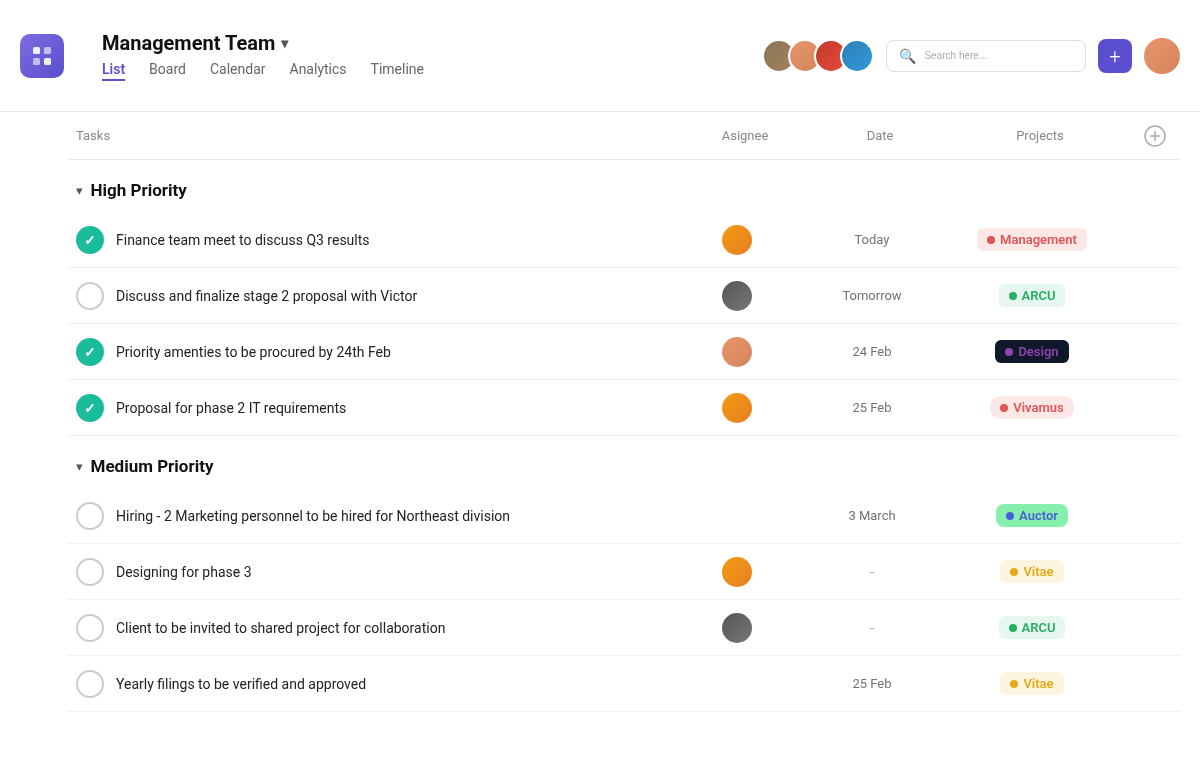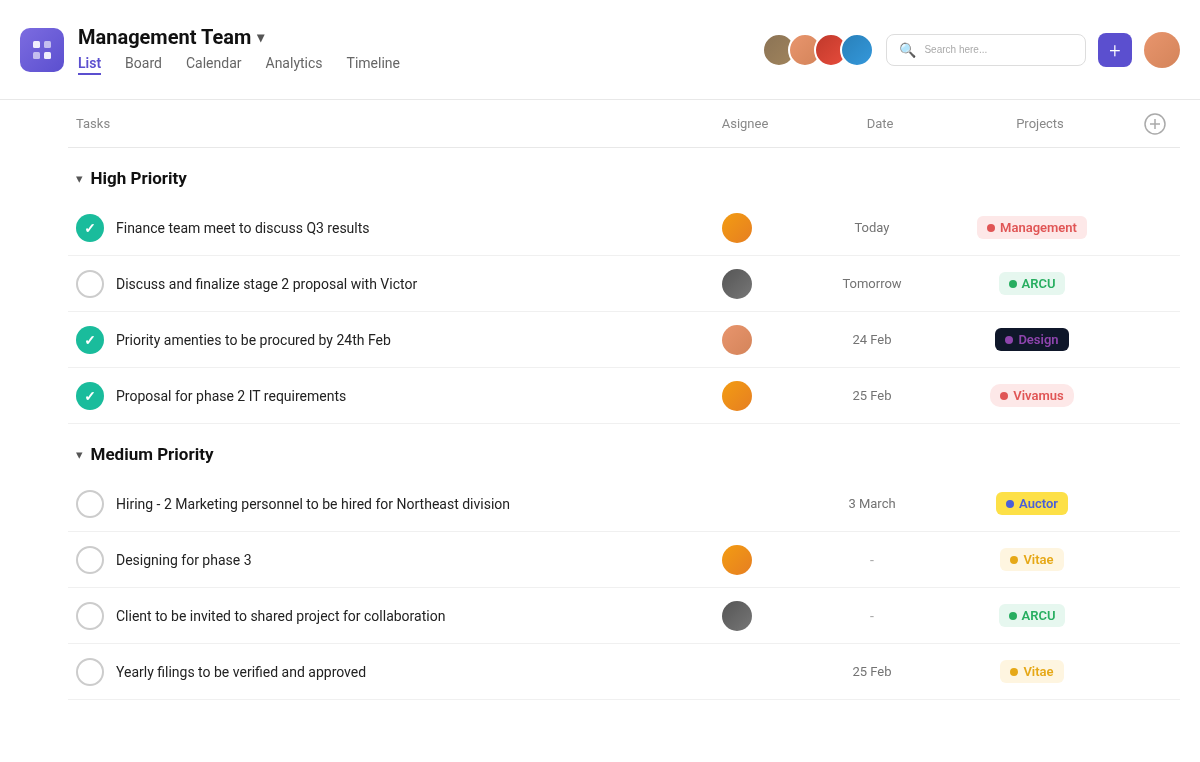--- a/index.html
+++ b/index.html
@@ -1,19 +1,19 @@
 <!DOCTYPE html>
 <html><head>
   <meta charset="utf-8">
   <style>
     * { box-sizing: border-box; margin: 0; padding: 0; }
     body { font-family: -apple-system, BlinkMacSystemFont, 'Segoe UI', Roboto, sans-serif; background: #fff; color: #333; width: 1200px; height: 762px; overflow: hidden; }
 
     
-    .header { display: flex; align-items: center; padding: 12px 20px; border-bottom: 1px solid #e8e8e8; height: 100px; }
+    .header { display: flex; align-items: center; padding: 12px 20px; border-bottom: 1px solid #e8e8e8; height: 112px; gap: 24px; }
     .logo { width: 44px; height: 44px; background: linear-gradient(135deg, #7c6ce0, #5b4fcf); border-radius: 10px; display: flex; align-items: center; justify-content: center; margin-right: 14px; flex-shrink: 0; }
     .header-title-area { flex: 1; }
     .app-title { display: flex; align-items: center; font-size: 20px; font-weight: 700; color: #111; gap: 6px; margin-bottom: 6px; }
     .chevron-down { font-size: 14px; color: #555; }
     .nav-tabs { display: flex; gap: 24px; }
     .nav-tab { font-size: 14px; color: #666; cursor: pointer; padding-bottom: 2px; text-decoration: none; }
     .nav-tab.active { color: #5b4fcf; border-bottom: 2px solid #5b4fcf; font-weight: 600; }
     .header-right { display: flex; align-items: center; gap: 12px; }
     .avatar-group { display: flex; }
     .avatar { width: 34px; height: 34px; border-radius: 50%; border: 2px solid #fff; margin-left: -8px; overflow: hidden; background: #ccc; display: flex; align-items: center; justify-content: center; font-size: 12px; font-weight: 600; color: white; }
@@ -51,21 +51,21 @@
     .task-name { font-size: 14px; color: #222; }
     .assignee-cell { display: flex; justify-content: center; align-items: center; }
     .task-avatar { width: 30px; height: 30px; border-radius: 50%; overflow: hidden; display: flex; align-items: center; justify-content: center; font-size: 11px; font-weight: 600; color: white; }
     .date-cell { font-size: 13px; color: #737373; text-align: center; }
     .project-cell { display: flex; justify-content: center; }
     .project-badge { display: flex; align-items: center; gap: 5px; padding: 4px 10px; border-radius: 6px; font-size: 13px; font-weight: 600; cursor: pointer; }
     .badge-management { background: #fde8e8; color: #e05555; }
     .badge-arcu { background: #e6f7ef; color: #27ae60; }
     .badge-design { background: #0f172a; color: #8e44ad; }
     .badge-vivamus { background: #fde8e8; color: #e05555; border-radius: 10px; }
-    .badge-auctor { background: #fde047; color: #4a5fd9; }
+    .badge-auctor { background: #86efac; color: #4a5fd9; border-radius: 8px; }
     .badge-vitae { background: #fef5e0; color: #e6a817; }
     .dot { width: 8px; height: 8px; border-radius: 50%; flex-shrink: 0; }
     .dot-red { background: #e05555; }
     .dot-green { background: #27ae60; }
     .dot-purple { background: #8e44ad; }
     .dot-blue { background: #4a5fd9; }
     .dot-yellow { background: #e6a817; }
     .dash { color: #aaa; font-size: 14px; text-align: center; }
 
     

